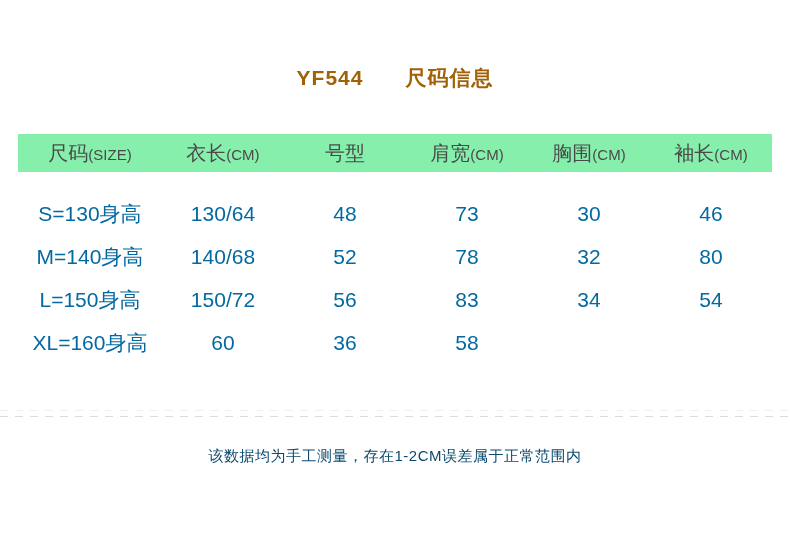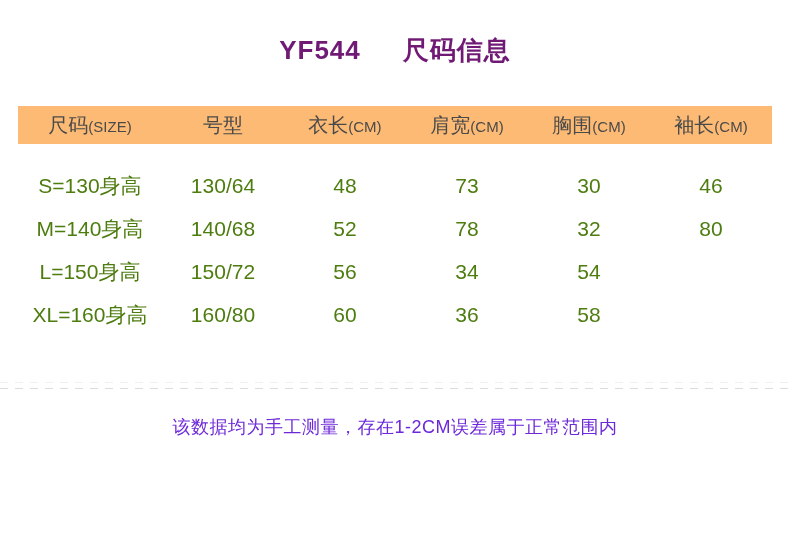--- a/index.html
+++ b/index.html
@@ -9,40 +9,40 @@
     }
     body {
       width: 790px;
       height: 554px;
       overflow: hidden;
       font-family: "Liberation Sans", "DejaVu Sans", sans-serif;
       color: #555555;
     }
     
     .page-title {
-      padding-top: 32px;
+      padding-top: 60px;
       text-align: center;
-      font-size: 26px;
+      font-size: 21px;
       line-height: 36px;
       font-weight: 700;
-      color: #701a75;
+      color: #a16207;
       letter-spacing: 1px;
     }
     .title-gap {
       display: inline-block;
       width: 42px;
     }
     
     .size-table {
       margin: 38px 18px 0 18px;
     }
     .thead {
       display: grid;
       grid-template-columns: 1.18fr repeat(5, 1fr);
-      background: #fdba74;
+      background: #86efac;
       height: 38px;
       align-items: center;
     }
     .th {
       text-align: center;
       font-size: 20px;
       color: #4a4a4a;
       white-space: nowrap;
     }
     .th .unit {
@@ -54,65 +54,65 @@
     }
     .tr {
       display: grid;
       grid-template-columns: 1.18fr repeat(5, 1fr);
       height: 43px;
       align-items: center;
     }
     .td {
       text-align: center;
       font-size: 21px;
-      color: #4d7c0f;
+      color: #0369a1;
       white-space: nowrap;
     }
     
     .divider {
       margin-top: 46px;
     }
     .dash {
       height: 1px;
       background: repeating-linear-gradient(90deg, #dcdcdc 0 8px, transparent 8px 15px);
     }
     .dash.light {
       background: repeating-linear-gradient(90deg, #f0f0f0 0 8px, transparent 8px 15px);
     }
     .dash + .dash {
       margin-top: 5px;
     }
     
     .footnote {
       margin-top: 28px;
       text-align: center;
-      font-size: 18px;
+      font-size: 15px;
       line-height: 21px;
-      color: #6d28d9;
+      color: #0c4a6e;
       letter-spacing: 0.5px;
     }
   </style>
 </head>
 <body>
 
 <div class="page-title">
   <span>YF544</span><span class="title-gap"></span><span>尺码信息</span>
 </div>
 
 <div class="size-table">
 
   <div class="thead">
     <div class="th">
       <span>尺码</span><span class="unit">(SIZE)</span>
     </div>
     <div class="th">
-      <span>号型</span><span class="unit"></span>
+      <span>衣长</span><span class="unit">(CM)</span>
     </div>
     <div class="th">
-      <span>衣长</span><span class="unit">(CM)</span>
+      <span>号型</span><span class="unit"></span>
     </div>
     <div class="th">
       <span>肩宽</span><span class="unit">(CM)</span>
     </div>
     <div class="th">
       <span>胸围</span><span class="unit">(CM)</span>
     </div>
     <div class="th">
       <span>袖长</span><span class="unit">(CM)</span>
     </div>
@@ -135,27 +135,27 @@
       <div class="td">52</div>
       <div class="td">78</div>
       <div class="td">32</div>
       <div class="td">80</div>
     </div>
 
     <div class="tr">
       <div class="td">L=150身高</div>
       <div class="td">150/72</div>
       <div class="td">56</div>
+      <div class="td">83</div>
       <div class="td">34</div>
       <div class="td">54</div>
     </div>
 
     <div class="tr">
       <div class="td">XL=160身高</div>
-      <div class="td">160/80</div>
       <div class="td">60</div>
       <div class="td">36</div>
       <div class="td">58</div>
     </div>
 
   </div>
 </div>
 
 <div class="divider">
   <div class="dash light"></div>

